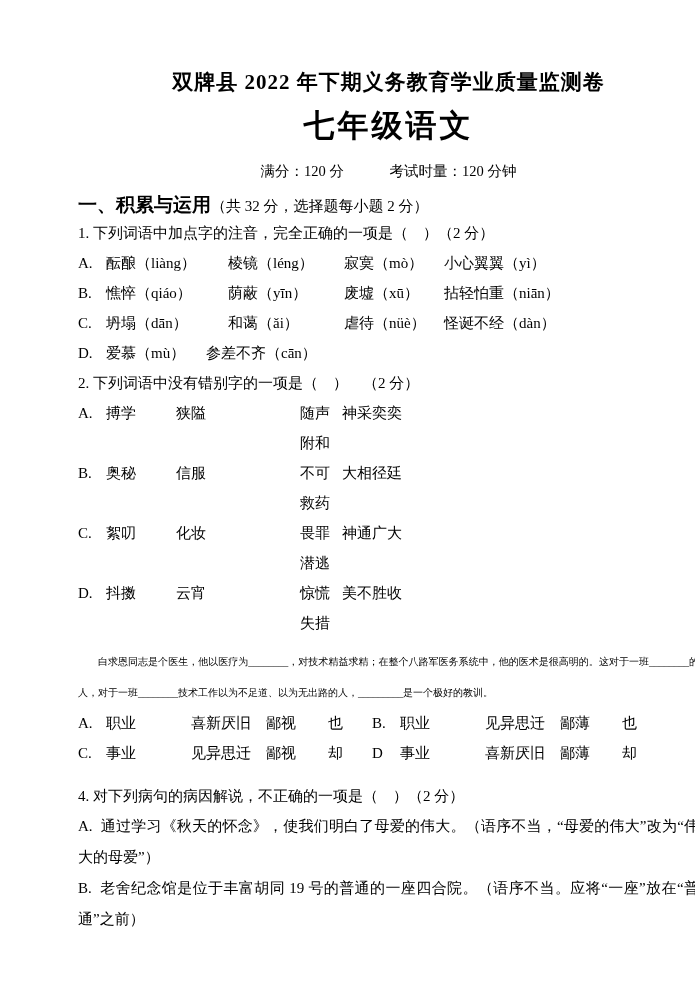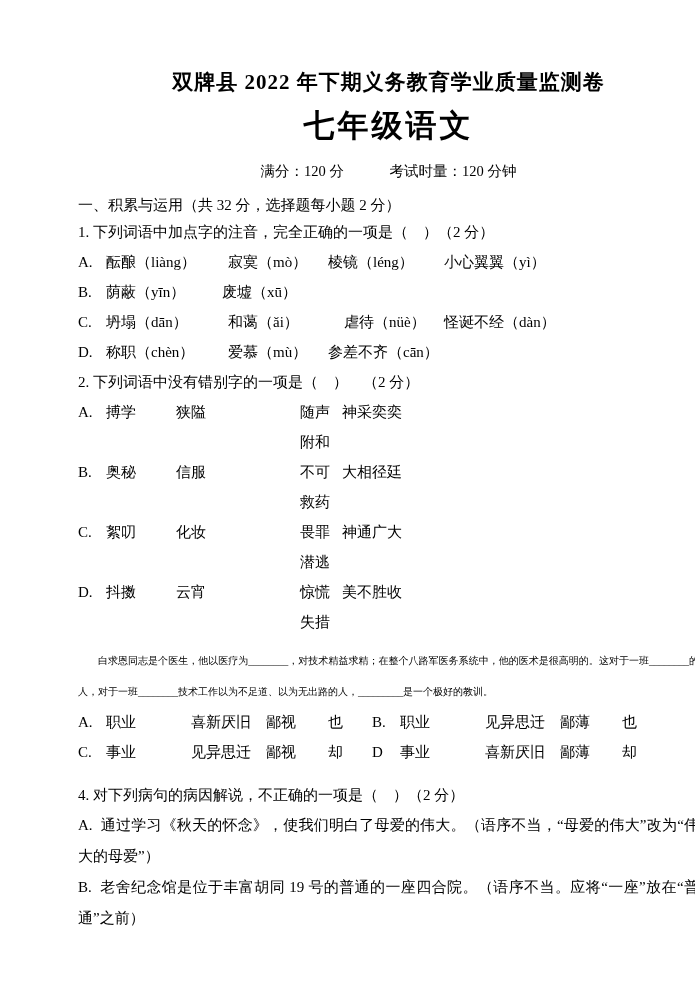--- a/index.html
+++ b/index.html
@@ -20,21 +20,21 @@
   .subject {
     margin: 15px 0 0 0; font-size: 31px; font-weight: bold; text-align: center;
     letter-spacing: 3px; line-height: 32px;
     font-family: "Liberation Sans", "DejaVu Sans", sans-serif;
   }
   .meta { margin-top: 20px; text-align: center; font-size: 14.5px; line-height: 18px; }
   .meta span + span { margin-left: 42px; }
 
   .section { margin-top: 13px; line-height: 24px; }
   .sec-title {
-    font-weight: normal; font-size: 15px;
+    font-weight: bold; font-size: 19px;
     font-family: "Liberation Sans", "DejaVu Sans", sans-serif;
   }
   .sec-note { font-size: 15px; }
 
   .stem { margin: 0; font-size: 15px; line-height: 30px; }
   .optrow { display: flex; font-size: 15px; line-height: 30px; }
   .lab { flex: none; width: 28px; }
   .cell { flex: none; }
   .q1 .c1 { width: 122px; } .q1 .c2 { width: 116px; } .q1 .c3 { width: 100px; }
   .q2 .d1 { width: 70px; }  .q2 .d2 { width: 80px; }  .q2 .d3 { width: 86px; padding-left: 44px; }
@@ -67,39 +67,40 @@
 
   <div class="section">
     <span class="sec-title">一、积累与运用</span><span class="sec-note">（共 32 分，选择题每小题 2 分）</span>
   </div>
 
   <div class="qblock">
     <p class="stem">1. 下列词语中加点字的注音，完全正确的一项是（　）（2 分）</p>
     <div class="optrow q1">
       <span class="lab">A.</span>
       <span class="cell c1">酝酿（liàng）</span>
+      <span class="cell c2">棱镜（léng）</span>
       <span class="cell c3">寂寞（mò）</span>
-      <span class="cell c2">棱镜（léng）</span>
       <span class="cell">小心翼翼（yì）</span>
     </div>
     <div class="optrow q1">
       <span class="lab">B.</span>
+      <span class="cell c1">憔悴（qiáo）</span>
       <span class="cell c2">荫蔽（yīn）</span>
       <span class="cell c3">废墟（xū）</span>
+      <span class="cell">拈轻怕重（niān）</span>
     </div>
     <div class="optrow q1">
       <span class="lab">C.</span>
       <span class="cell c1">坍塌（dān）</span>
       <span class="cell c2">和蔼（ǎi）</span>
       <span class="cell c3">虐待（nüè）</span>
       <span class="cell">怪诞不经（dàn）</span>
     </div>
     <div class="optrow q1">
       <span class="lab">D.</span>
-      <span class="cell c1">称职（chèn）</span>
       <span class="cell c3">爱慕（mù）</span>
       <span class="cell">参差不齐（cān）</span>
     </div>
   </div>
 
   <div class="qblock">
     <p class="stem">2. 下列词语中没有错别字的一项是（　）　（2 分）</p>
     <div class="optrow q2">
       <span class="lab">A.</span>
       <span class="cell d1">搏学</span>

